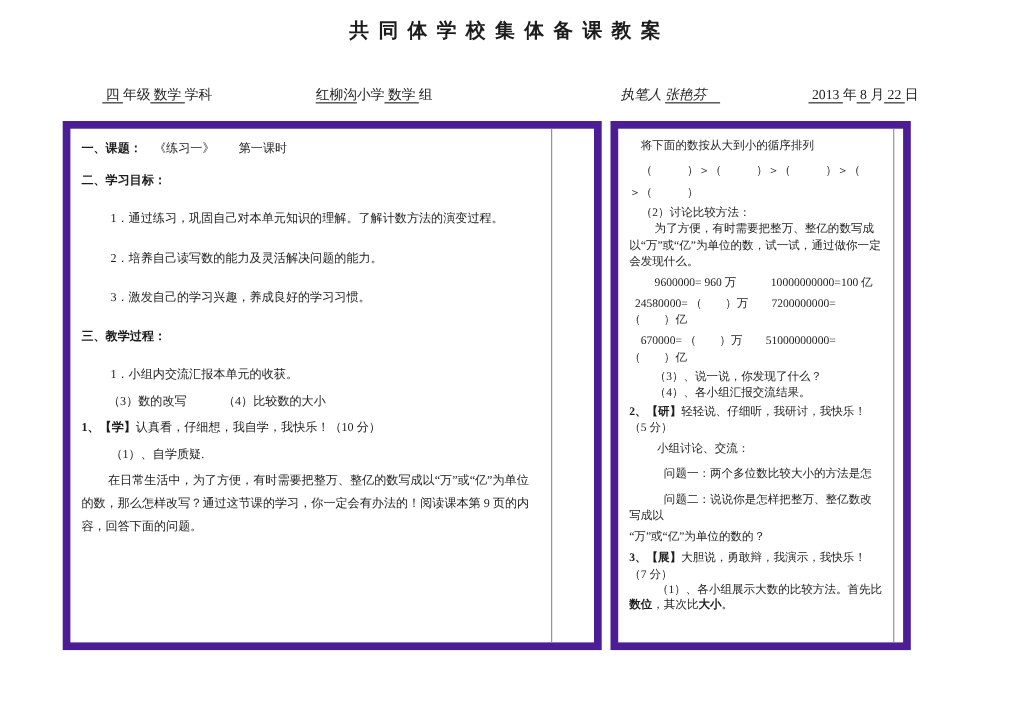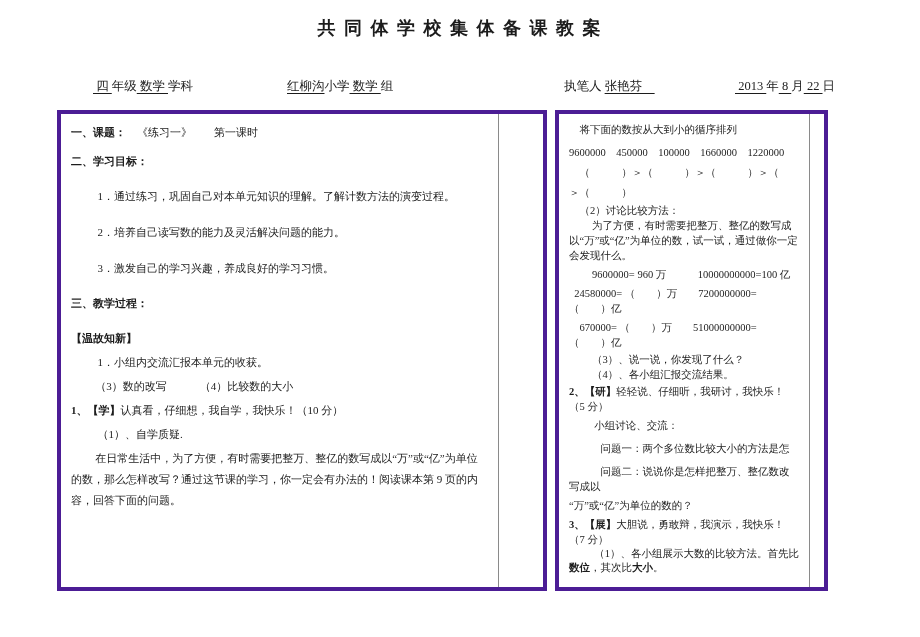--- a/index.html
+++ b/index.html
@@ -10,26 +10,26 @@
   }
   .page{position:relative;width:920px;height:637px;}
   .title{
     margin:0;padding-top:16px;text-align:center;
     font-size:18px;font-weight:bold;letter-spacing:2px;white-space:pre;
   }
   .header-row{position:absolute;left:0;top:0;width:920px;height:100px;}
   .hgroup{position:absolute;top:78px;font-size:12.5px;white-space:pre;text-align:center;}
   .hg1{left:93px;}
   .hg2{left:287px;}
-  .hg3{left:564px;}
+  .hg3{left:564px;font-style:italic;}
   .hg4{left:735px;}
   .u{text-decoration:underline;text-underline-offset:3px;}
   .b{font-weight:bold;}
   .board{position:absolute;left:57px;top:110px;display:flex;gap:8px;}
-  .box{border:4px solid #4c1d95;height:481px;display:flex;box-sizing:border-box;background:#fff;font-family:Liberation Serif, serif;}
+  .box{border:7px solid #4c1d95;height:481px;display:flex;box-sizing:border-box;background:#fff;font-family:Liberation Serif, serif;}
   .box-left{width:490px;}
   .box-right{width:273px;}
   .content{box-sizing:border-box;padding:8px 10px 0 10px;overflow:hidden;}
   .content-left{width:437px;font-size:11px;line-height:21px;}
   .content-right{width:250px;font-size:10.5px;line-height:15px;}
   .note{border-left:1px solid #8a8a8a;flex:1;}
   .para{margin:0;white-space:pre-wrap;}
   .mb2{margin-bottom:2px}.mb3{margin-bottom:3px}.mb4{margin-bottom:4px}
   .mb5{margin-bottom:5px}.mb8{margin-bottom:8px}
   .mb14{margin-bottom:14px}.mb15{margin-bottom:15px}
@@ -53,33 +53,31 @@
 
   <div class="board">
     <div class="box box-left">
       <div class="content content-left">
           <p class="para mb8"><span class="b">一、课题：</span><span>　《练习一》　　第一课时</span></p>
           <p class="para mb14"><span class="b">二、学习目标：</span></p>
           <p class="para ti24 mb15"><span>1．通过练习，巩固自己对本单元知识的理解。了解计数方法的演变过程。</span></p>
           <p class="para ti24 mb15"><span>2．培养自己读写数的能力及灵活解决问题的能力。</span></p>
           <p class="para ti24 mb14"><span>3．激发自己的学习兴趣，养成良好的学习习惯。</span></p>
           <p class="para mb14"><span class="b">三、教学过程：</span></p>
-          <p class="para mb3"><span class="b">【温故知新】</span></p>
           <p class="para ti24 mb3"><span>1．小组内交流汇报本单元的收获。</span></p>
           <p class="para ti2 mb3"><span>（3）数的改写　　　（4）比较数的大小</span></p>
           <p class="para mb3"><span class="b">1、【学】</span><span>认真看，仔细想，我自学，我快乐！（10 分）</span></p>
           <p class="para ti24 mb3"><span>（1）、自学质疑.</span></p>
           <p class="para ti2"><span>在日常生活中，为了方便，有时需要把整万、整亿的数写成以“万”或“亿”为单位的数，那么怎样改写？通过这节课的学习，你一定会有办法的！阅读课本第 9 页的内容，回答下面的问题。</span></p>
         </div>
       <div class="note"></div>
     </div>
     <div class="box box-right">
       <div class="content content-right">
           <p class="para ti1 mb8"><span>将下面的数按从大到小的循序排列</span></p>
-          <p class="para mb5"><span>9600000　450000　100000　1660000　1220000</span></p>
           <p class="para ti1 mb5"><span>（　　　）＞（　　　）＞（　　　）＞（</span></p>
           <p class="para mb3"><span>＞（　　　）</span></p>
           <p class="para ti1"><span>（2）讨论比较方法：</span></p>
           <p class="para ti2 mb4"><span>为了方便，有时需要把整万、整亿的数写成以“万”或“亿”为单位的数，试一试，通过做你一定会发现什么。</span></p>
           <p class="para ti2 mb4"><span>9600000= 960 万　　　10000000000=100 亿</span></p>
           <p class="para ti05 mb4"><span>24580000= （　　）万　　7200000000= （　　）亿</span></p>
           <p class="para ti1 mb2"><span>670000= （　　）万　　51000000000= （　　）亿</span></p>
           <p class="para ti2"><span>（3）、说一说，你发现了什么？</span></p>
           <p class="para ti2 mb2"><span>（4）、各小组汇报交流结果。</span></p>
           <p class="para mb4"><span class="b">2、【研】</span><span>轻轻说、仔细听，我研讨，我快乐！（5 分）</span></p>

